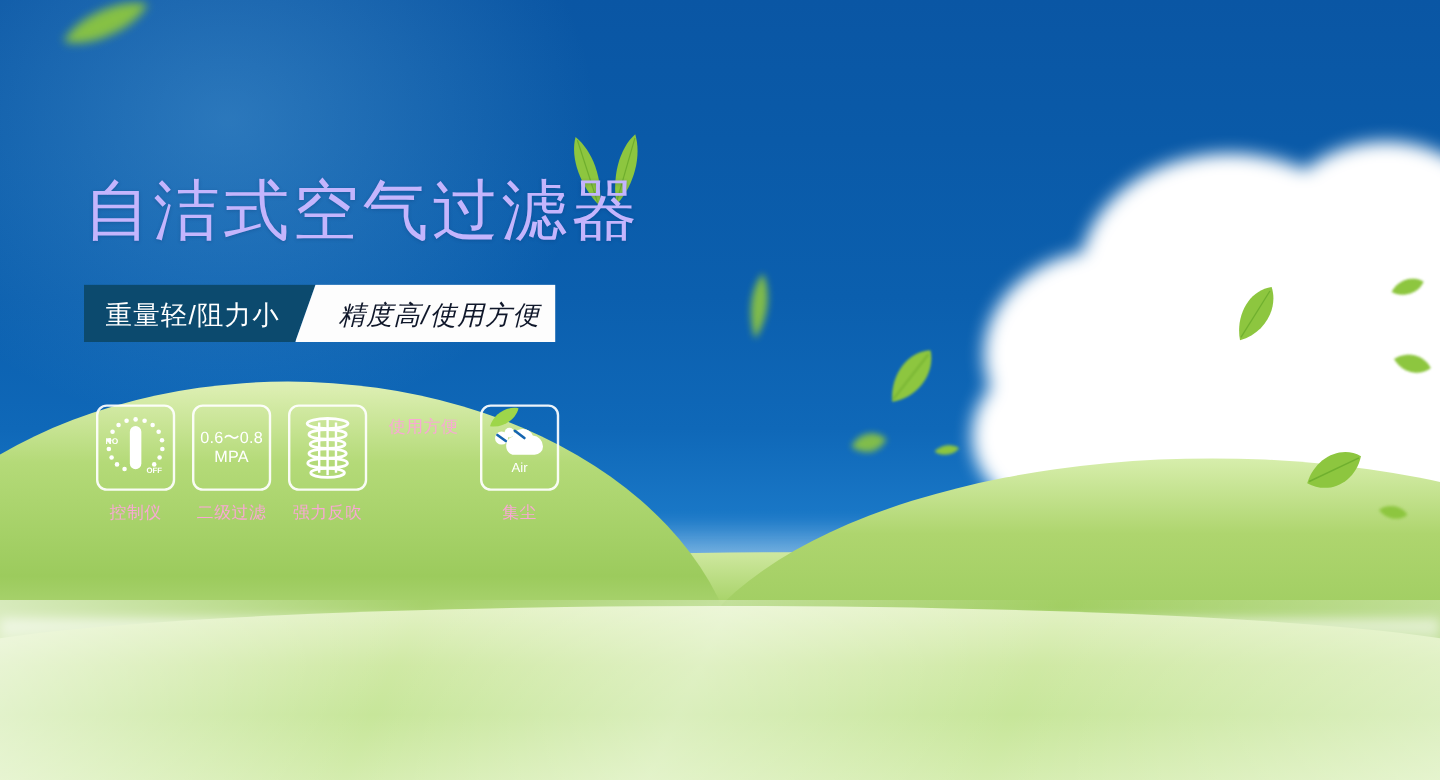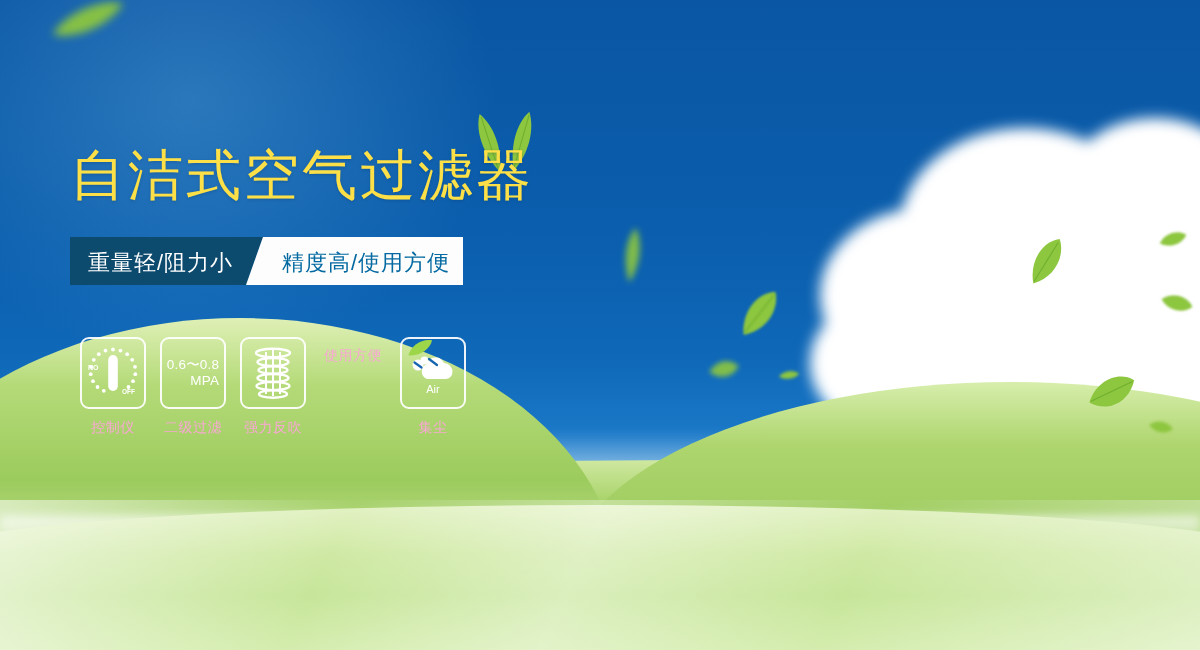--- a/index.html
+++ b/index.html
@@ -85,54 +85,54 @@
     filter:blur(5px);
   }
 
   
   .leaf{position:absolute;}
   .leaf svg{display:block;width:100%;height:100%;}
 
   
   .title{
     position:absolute;left:70px;top:147px;
-    font-size:55px;letter-spacing:3px;color:#fde047;
+    font-size:55px;letter-spacing:3px;color:#c4b5fd;
     font-weight:300;line-height:1.05;white-space:nowrap;
     text-shadow:0 1px 3px rgba(0,40,90,.25);
   }
   .subbar{
     position:absolute;left:70px;top:237px;width:393px;height:48px;
   }
   .sub-dark{
     position:absolute;left:0;top:0;width:193px;height:48px;
     background:#0c4a6e;
     clip-path:polygon(0 0,193px 0,176px 48px,0 48px);
   }
   .sub-light{
     position:absolute;left:176px;top:0;width:217px;height:48px;
     background:#fdfdfd;
     clip-path:polygon(17px 0,217px 0,217px 48px,0 48px);
   }
   .sub-dark span{
     position:absolute;left:18px;top:11px;color:#ffffff;font-size:22px;letter-spacing:1px;
   }
   .sub-light span{
-    position:absolute;left:36px;top:11px;color:#0369a1;font-size:22px;letter-spacing:1px;
+    position:absolute;left:36px;top:11px;color:#0f172a;font-size:22px;letter-spacing:1px;font-style:italic;
   }
 
   
   .features{position:absolute;left:80px;top:337px;display:flex;gap:14px;}
   .feature{width:66px;display:flex;flex-direction:column;align-items:center;}
   .fbox{
     width:66px;height:72px;border:2px solid rgba(255,255,255,.92);
     border-radius:9px;display:flex;align-items:center;justify-content:center;
     box-sizing:border-box;position:relative;overflow:hidden;
   }
   .ftext{
-    color:#ffffff;font-size:13.5px;line-height:16px;text-align:right;letter-spacing:.2px;
+    color:#ffffff;font-size:13.5px;line-height:16px;text-align:center;letter-spacing:.2px;
   }
   .flabel{
     margin-top:10px;color:#f9a8d4;font-size:14px;white-space:nowrap;letter-spacing:.5px;
   }
   .fbox svg{display:block;}
 
   .leaf-over-air{position:absolute;pointer-events:none;}
 </style>
 </head>
 <body>

